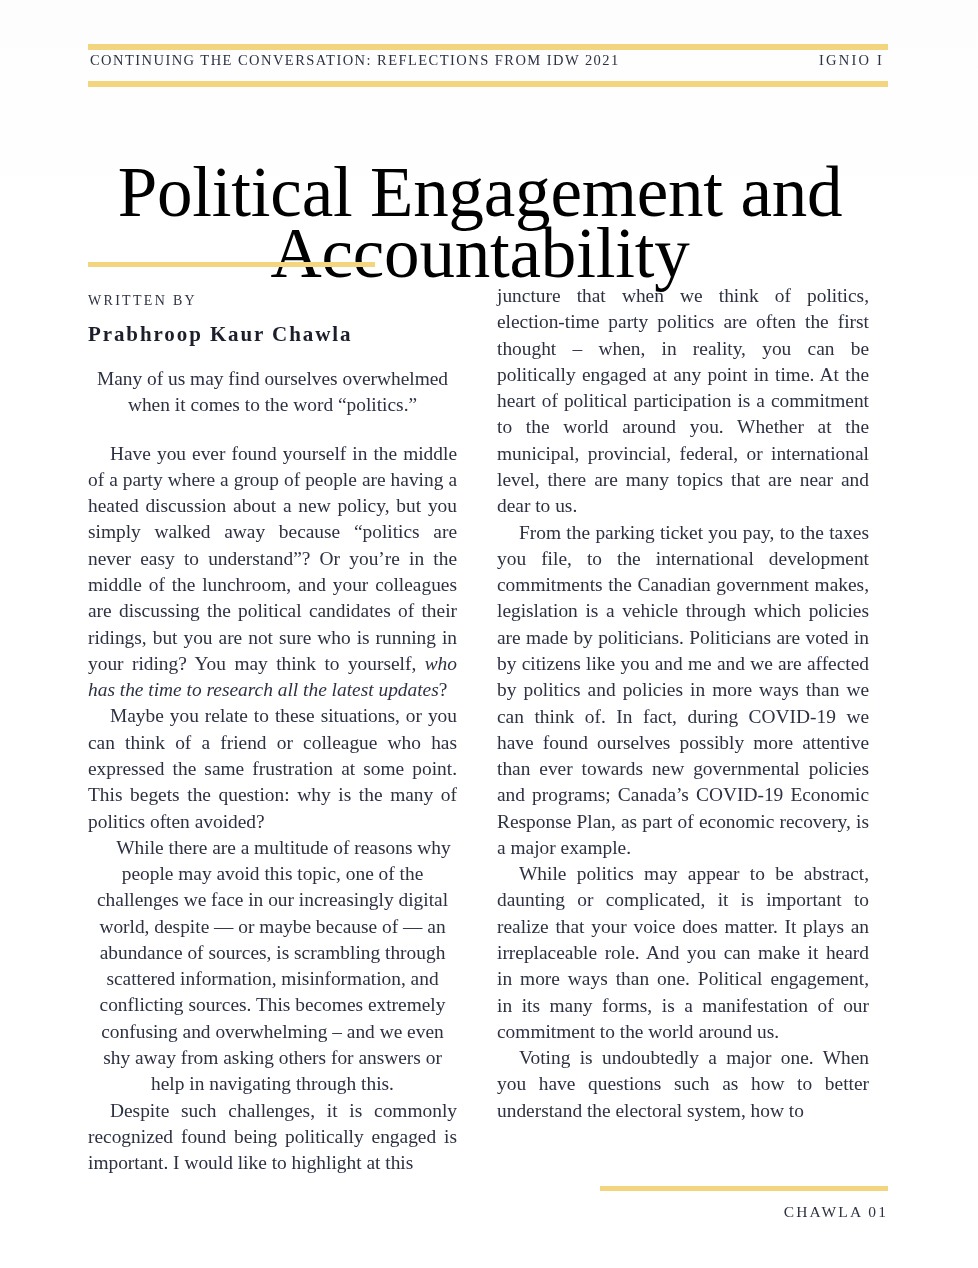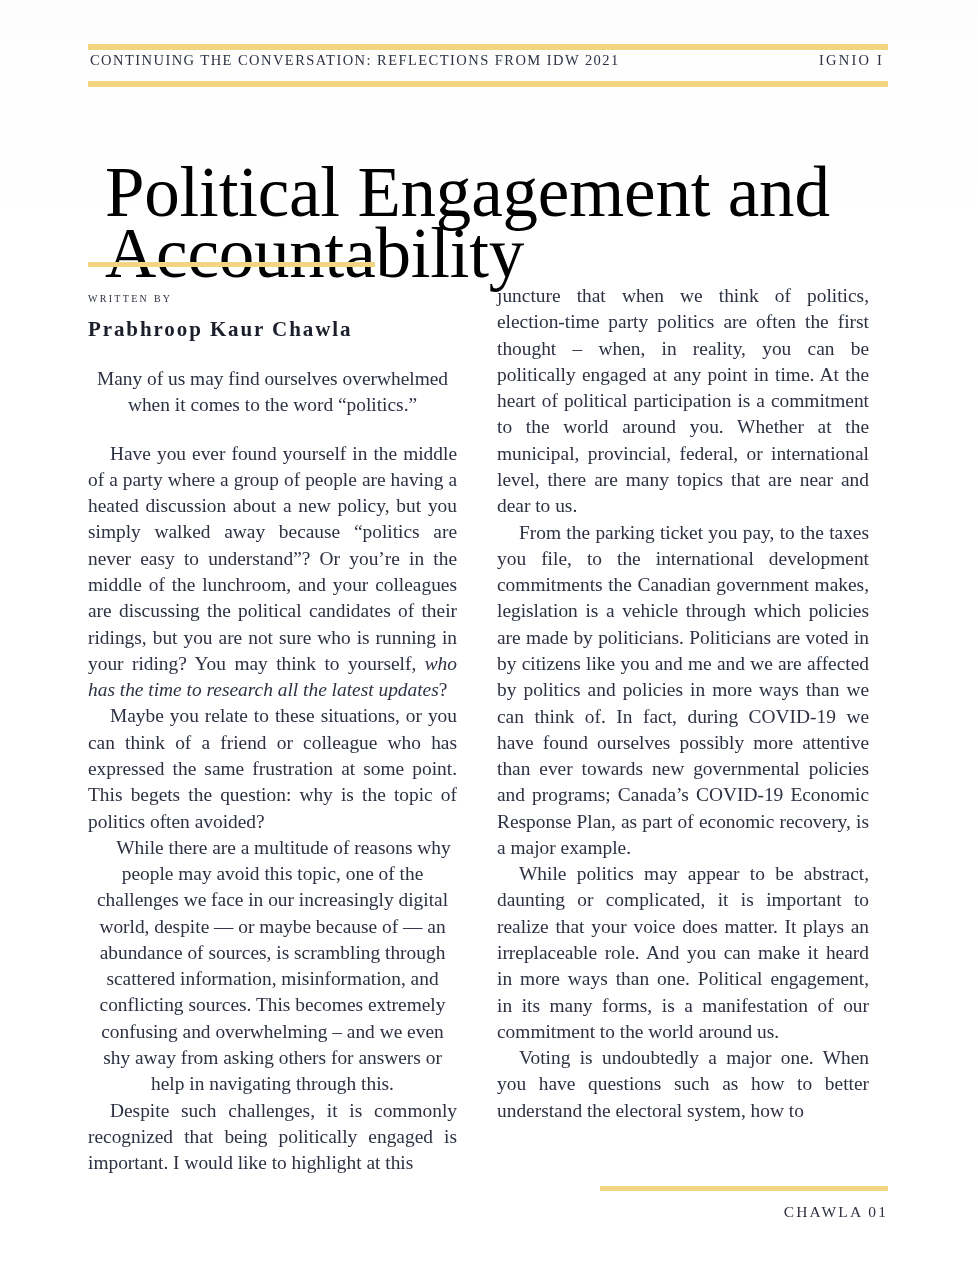--- a/index.html
+++ b/index.html
@@ -55,24 +55,24 @@
     letter-spacing: 2.2px;
     color: #2d3142;
     text-transform: uppercase;
     white-space: nowrap;
     padding-right: 2px;
   }
 
   
   .title {
     position: absolute;
-    left: 105px;
+    left: 80px;
     top: 114px;
     width: 800px;
-    text-align: left;
+    text-align: center;
     font-family: "Liberation Serif", "DejaVu Serif", serif;
     font-weight: 400;
     font-size: 71px;
     line-height: 0.87;
     letter-spacing: -0.2px;
     color: #000000;
   }
 
   
   .byline-block {
@@ -81,21 +81,21 @@
     top: 262px;
     width: 287px;
   }
   .byline-rule {
     height: 5px;
     background: #f2d57e;
     width: 287px;
   }
   .written-by {
     margin-top: 26px;
-    font-size: 10px;
+    font-size: 14px;
     letter-spacing: 2.3px;
     text-transform: uppercase;
     color: #2d3142;
   }
   .author {
     margin-top: 13px;
     font-size: 21px;
     font-weight: bold;
     letter-spacing: 1.9px;
     color: #1c1f2b;
@@ -178,25 +178,25 @@
     <div class="byline-rule"></div>
     <div class="written-by">WRITTEN BY</div>
     <div class="author">Prabhroop Kaur Chawla</div>
   </div>
 
   <div class="col col-left">
     <p class="nojust">Many of us may find ourselves overwhelmed when it comes to the word “politics.”</p>
 
     <p class="p-indent p-gap"><span>Have you ever found yourself in the middle of a party where a group of people are having a heated discussion about a new policy, but you simply walked away because “politics are never easy to understand”?  Or you’re in the middle of the lunchroom, and your colleagues are discussing the political candidates of their ridings, but you are not sure who is running in your riding? You may think to yourself, </span><em>who has the time to research all the latest updates</em><span>?</span></p>
 
-    <p class="p-indent">Maybe you relate to these situations, or you can think of a friend or colleague who has expressed the same frustration at some point. This begets the question: why is the topic of politics often avoided?</p>
+    <p class="p-indent">Maybe you relate to these situations, or you can think of a friend or colleague who has expressed the same frustration at some point. This begets the question: why is the many of politics often avoided?</p>
 
     <p class="p-indent nojust">While there are a multitude of reasons why people may avoid this topic, one of the challenges we face in our increasingly digital world, despite — or maybe because of — an abundance of sources, is scrambling through scattered information, misinformation, and conflicting sources. This becomes extremely confusing and overwhelming – and we even shy away from asking others for answers or help in navigating through this.</p>
 
-    <p class="p-indent">Despite such challenges, it is commonly recognized that being politically engaged is important. I would like to highlight at this</p>
+    <p class="p-indent">Despite such challenges, it is commonly recognized found being politically engaged is important. I would like to highlight at this</p>
   </div>
 
   <div class="col col-right">
     <p>juncture that when we think of politics, election-time party politics are often the first thought – when, in reality, you can be politically engaged at any point in time. At the heart of political participation is a commitment to the world around you. Whether at the municipal, provincial, federal, or international level, there are many topics that are near and dear to us.</p>
 
     <p class="p-indent">From the parking ticket you pay, to the taxes you file, to the international development commitments the Canadian government makes, legislation is a vehicle through which policies are made by politicians. Politicians are voted in by citizens like you and me and we are affected by politics and policies in more ways than we can think of. In fact, during COVID-19 we have found ourselves possibly more attentive than ever towards new governmental policies and programs; Canada’s COVID-19 Economic Response Plan, as part of economic recovery, is a major example.</p>
 
     <p class="p-indent">While politics may appear to be abstract, daunting  or complicated, it is important to realize that your voice does matter. It plays an irreplaceable role. And you can make it heard in more ways than one. Political engagement, in its many forms, is a manifestation of our commitment to the world around us.</p>
 
     <p class="p-indent">Voting is undoubtedly a major one. When you have questions such as how to better understand the electoral system, how to</p>

